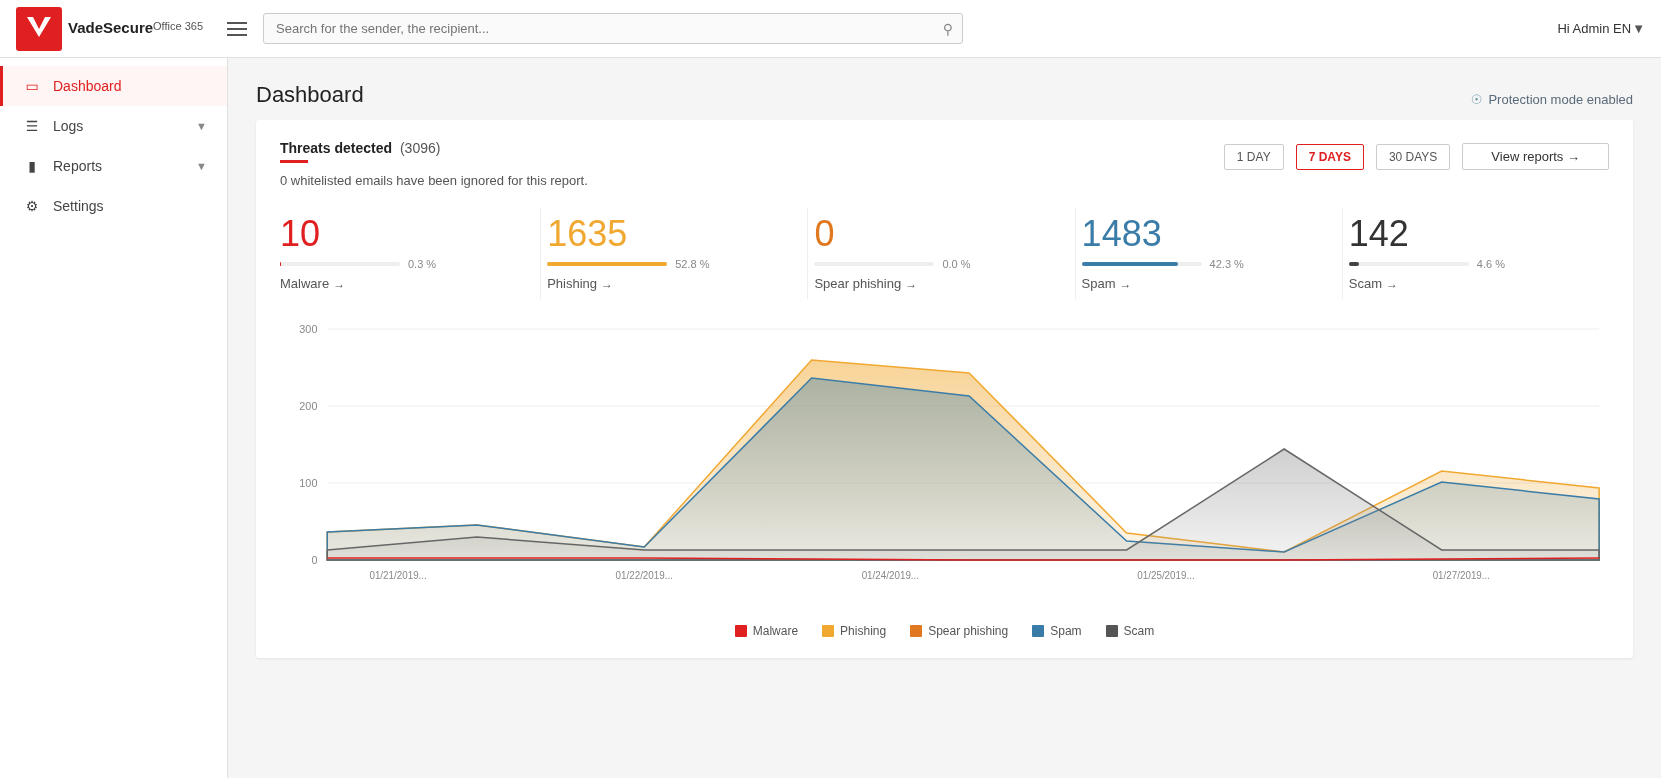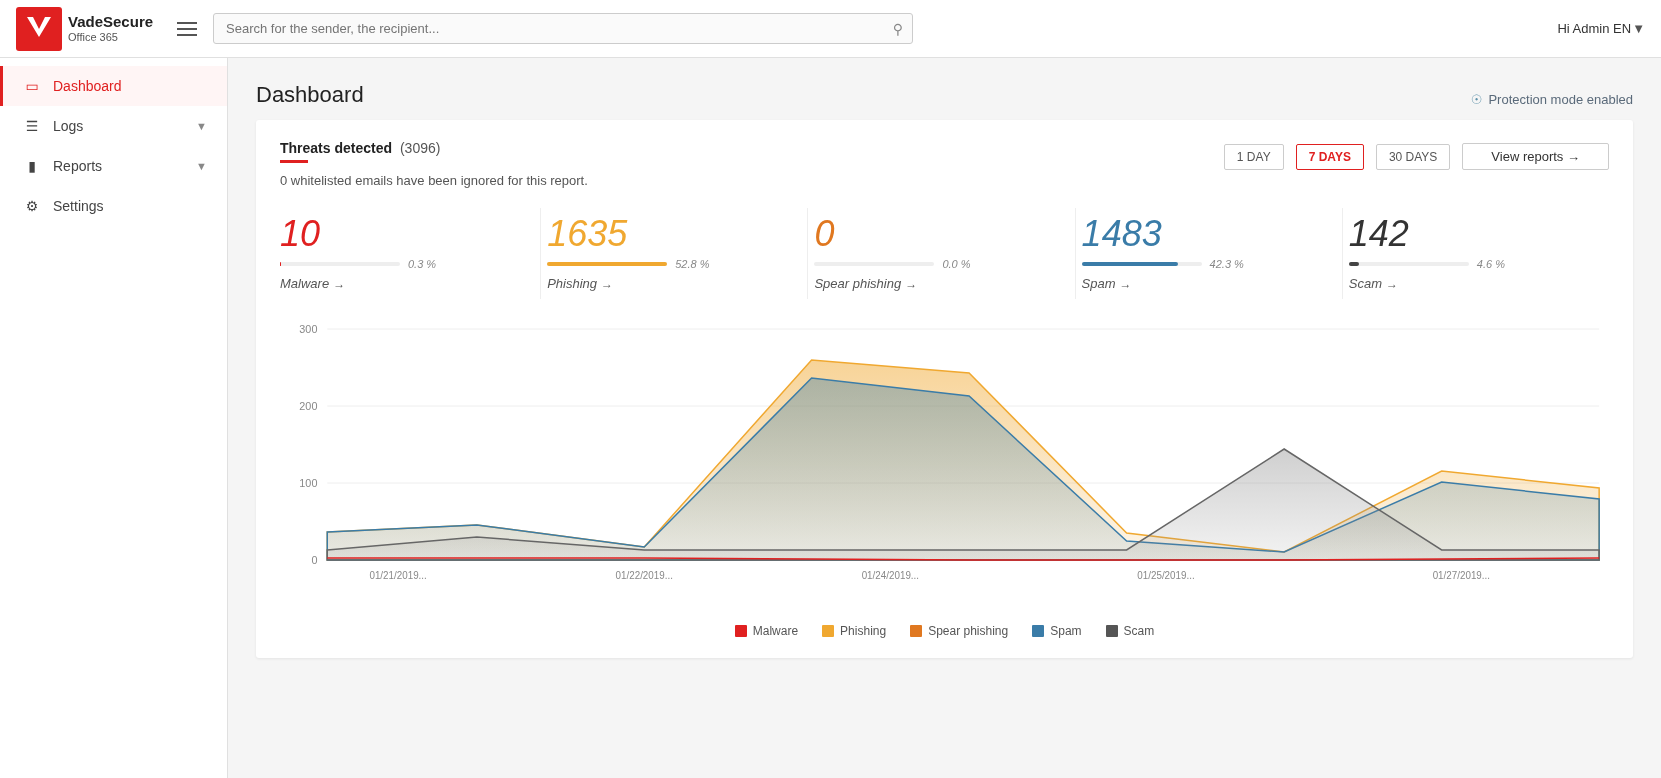--- a/index.html
+++ b/index.html
@@ -8,21 +8,21 @@
     
     .app-container { display: flex; flex-direction: column; height: 778px; width: 1661px; overflow: hidden; }
     .top-bar { display: flex; align-items: center; height: 58px; background: #fff; border-bottom: 1px solid #e0e0e0; padding: 0 16px; flex-shrink: 0; }
     .main-area { display: flex; flex: 1; overflow: hidden; }
     .sidebar { width: 228px; background: #fff; border-right: 1px solid #e0e0e0; flex-shrink: 0; padding-top: 8px; }
     .content { flex: 1; background: #f5f5f5; overflow-y: auto; padding: 24px 28px; }
 
     
     .logo { display: flex; align-items: center; margin-right: 16px; }
     .logo-box { background: #e02020; color: #fff; font-weight: bold; font-size: 16px; padding: 4px 7px; border-radius: 3px; margin-right: 6px; }
-    .logo-text { display: flex; flex-direction: column; line-height: 1.1; }
+    .logo-text { display: flex; line-height: 1.1; }
     .logo-text .brand { font-weight: 700; font-size: 15px; color: #222; }
     .logo-text .sub { font-size: 11px; color: #555; }
     .hamburger-btn { background: none; border: none; cursor: pointer; padding: 4px 8px; margin-right: 8px; }
     .hamburger-btn span { display: block; width: 20px; height: 2px; background: #555; margin: 4px 0; }
     .search-bar { flex: 1; max-width: 700px; position: relative; }
     .search-bar input { width: 100%; border: 1px solid #ccc; border-radius: 3px; padding: 7px 36px 7px 12px; font-size: 13px; color: #555; background: #fafafa; }
     .search-icon-wrap { position: absolute; right: 10px; top: 50%; transform: translateY(-50%); color: #888; }
     .user-info { margin-left: auto; display: flex; align-items: center; gap: 1px; font-size: 13px; color: #333; }
     .user-chevron { color: #555; }
 
@@ -50,21 +50,21 @@
     .threats-title-underline { width: 28px; height: 3px; background: #e02020; margin-top: 4px; margin-bottom: 10px; }
 
     .time-filter { display: flex; align-items: center; gap: 12px; }
     .time-btn { border: 1px solid #ccc; background: #fff; padding: 5px 12px; font-size: 12px; cursor: pointer; color: #555; border-radius: 2px; }
     .time-btn.active { border-color: #e02020; color: #e02020; font-weight: 600; }
     .view-reports-btn { border: 1px solid #ccc; background: #fff; padding: 5px 28px; font-size: 13px; cursor: pointer; color: #333; border-radius: 2px; display: flex; align-items: center; gap: 6px; }
 
     .whitelisted-msg { font-size: 13px; color: #555; margin-bottom: 20px; }
 
     
-    .stats-row { display: flex; gap: 6px; margin-bottom: 20px; font-style: italic; }
+    .stats-row { display: flex; gap: 6px; margin-bottom: 20px; }
     .stat-item { flex: 1; padding: 8px 16px 8px 0; border-right: 1px solid #eee; }
     .stat-item:last-child { border-right: none; }
     .stat-value { font-size: 36px; font-weight: 300; line-height: 1; margin-bottom: 6px; }
     .stat-value.malware { color: #e02020; }
     .stat-value.phishing { color: #f0a830; }
     .stat-value.spear { color: #e07820; }
     .stat-value.spam { color: #3a7ca8; }
     .stat-value.scam { color: #333; }
     .stat-bar-row { display: flex; align-items: center; gap: 8px; margin-bottom: 6px; }
     .stat-bar-track { flex: 1; height: 4px; background: #eee; border-radius: 2px; max-width: 120px; }

